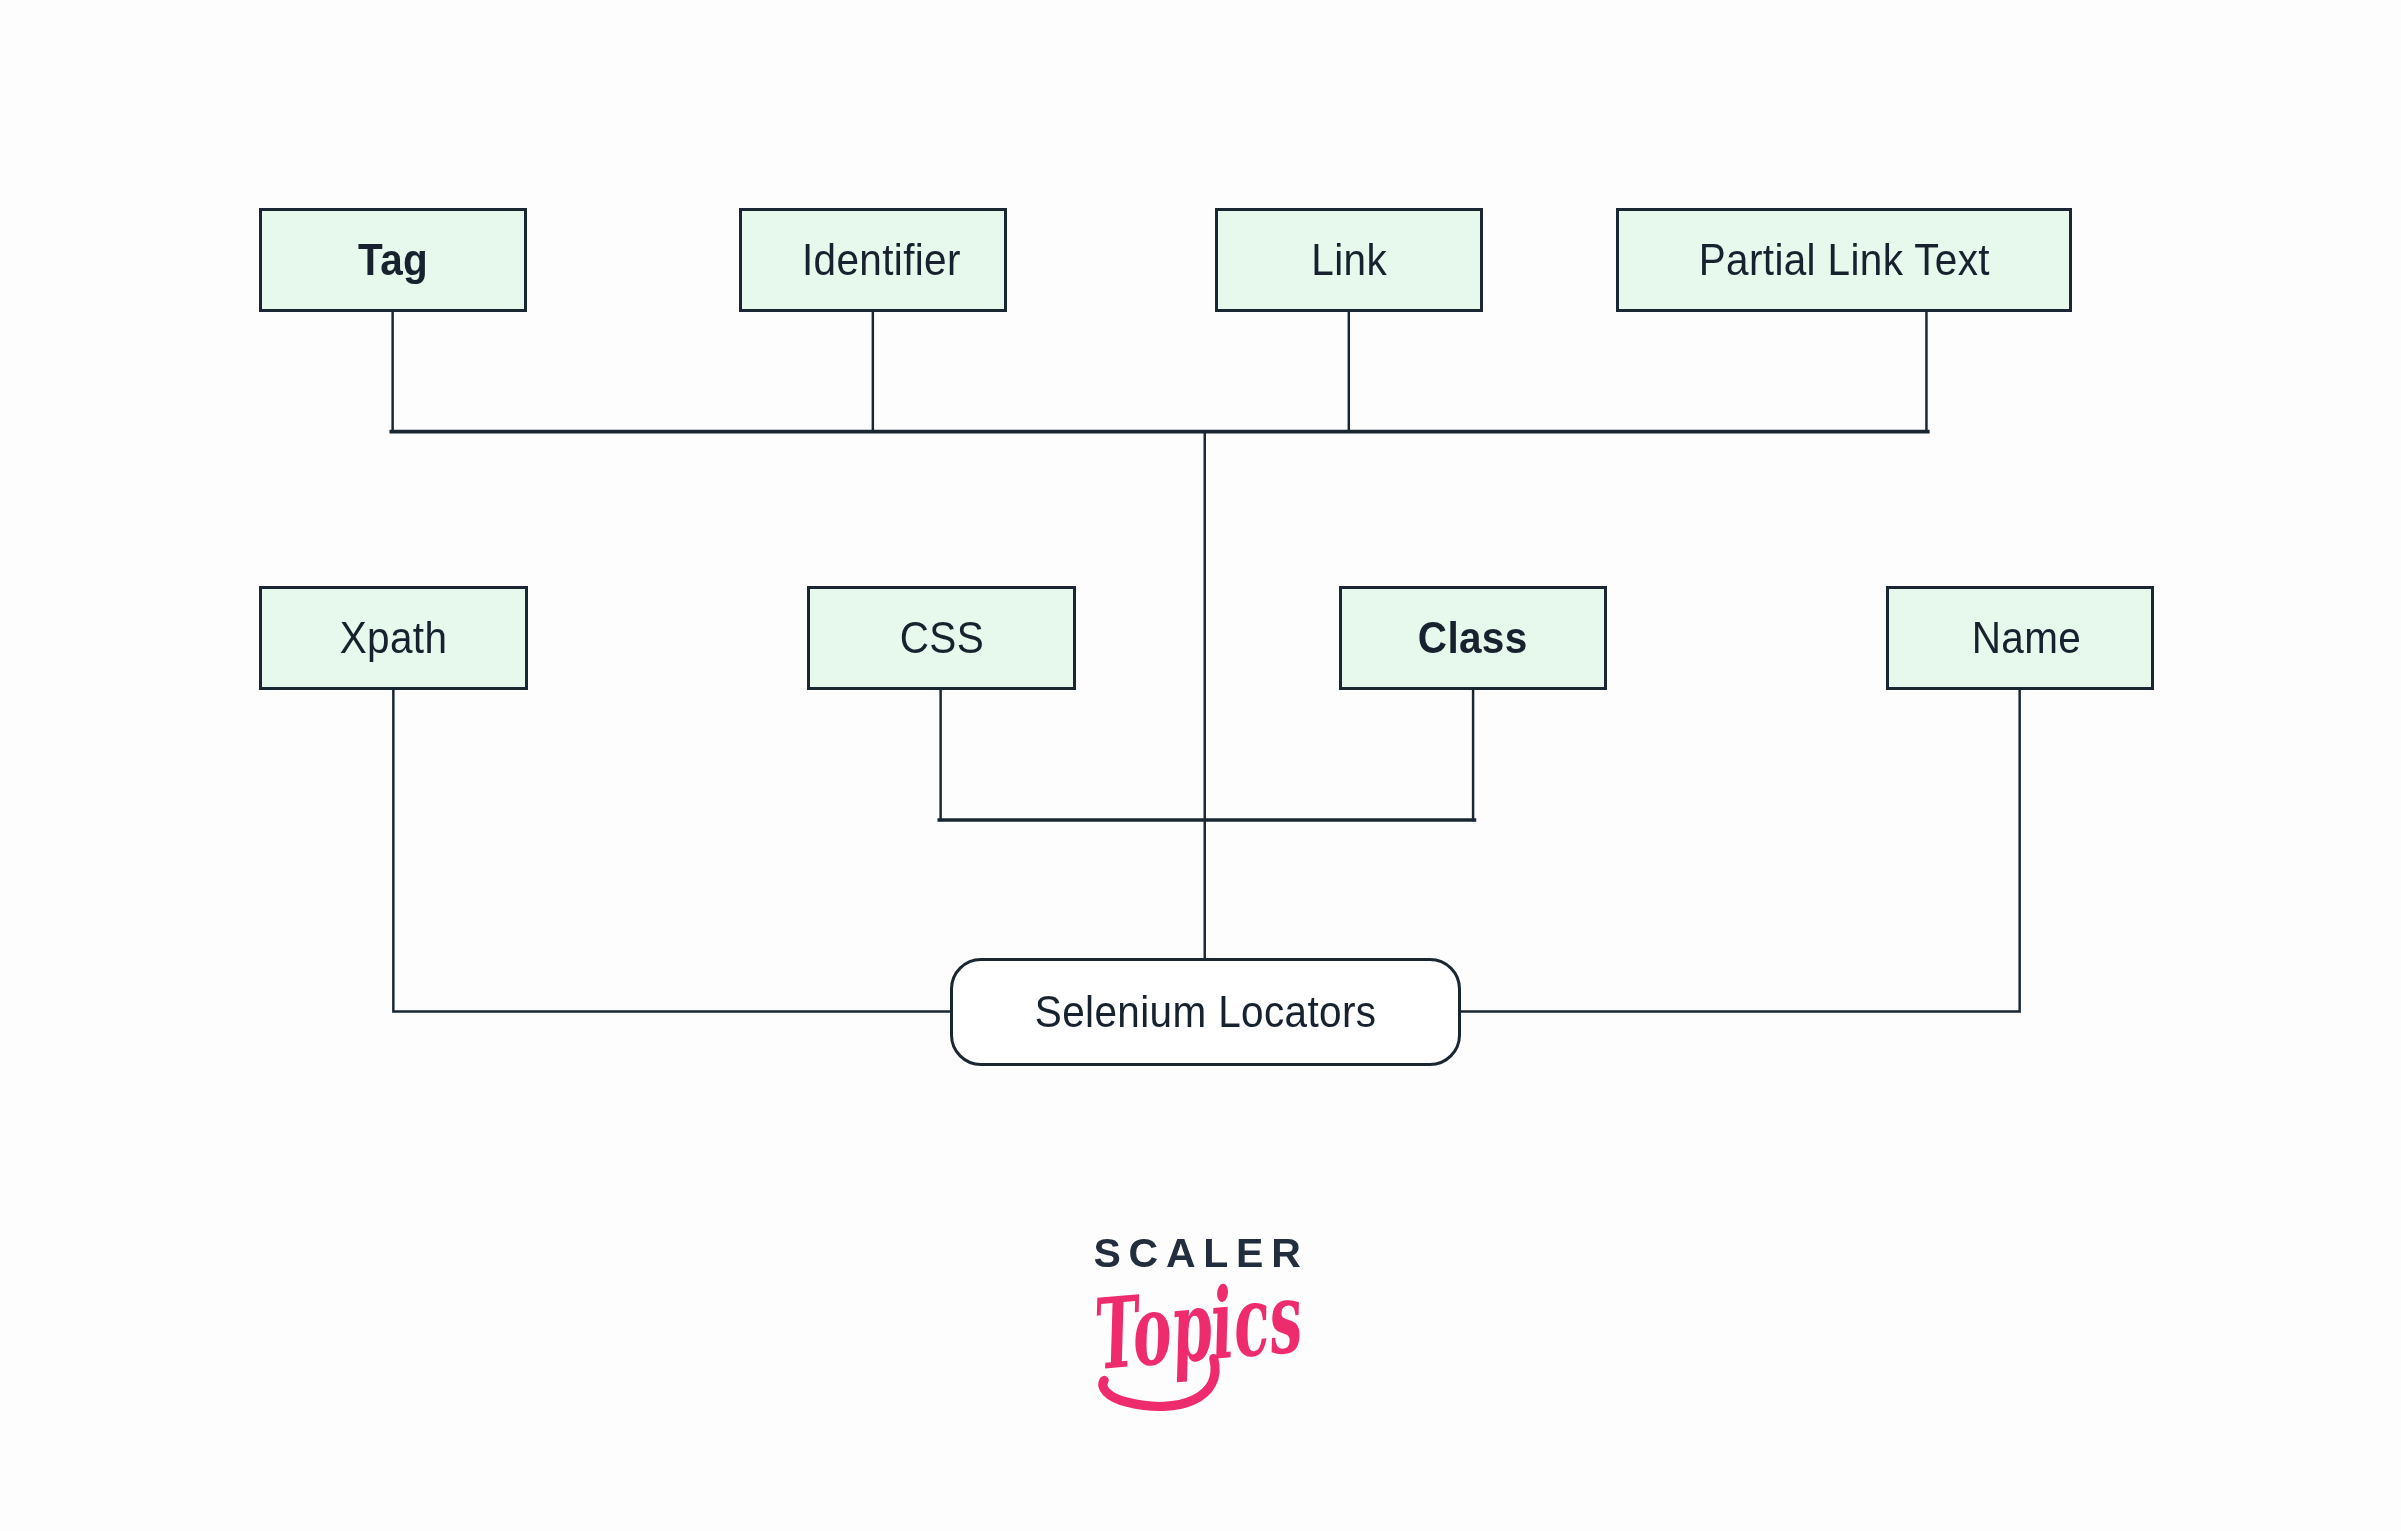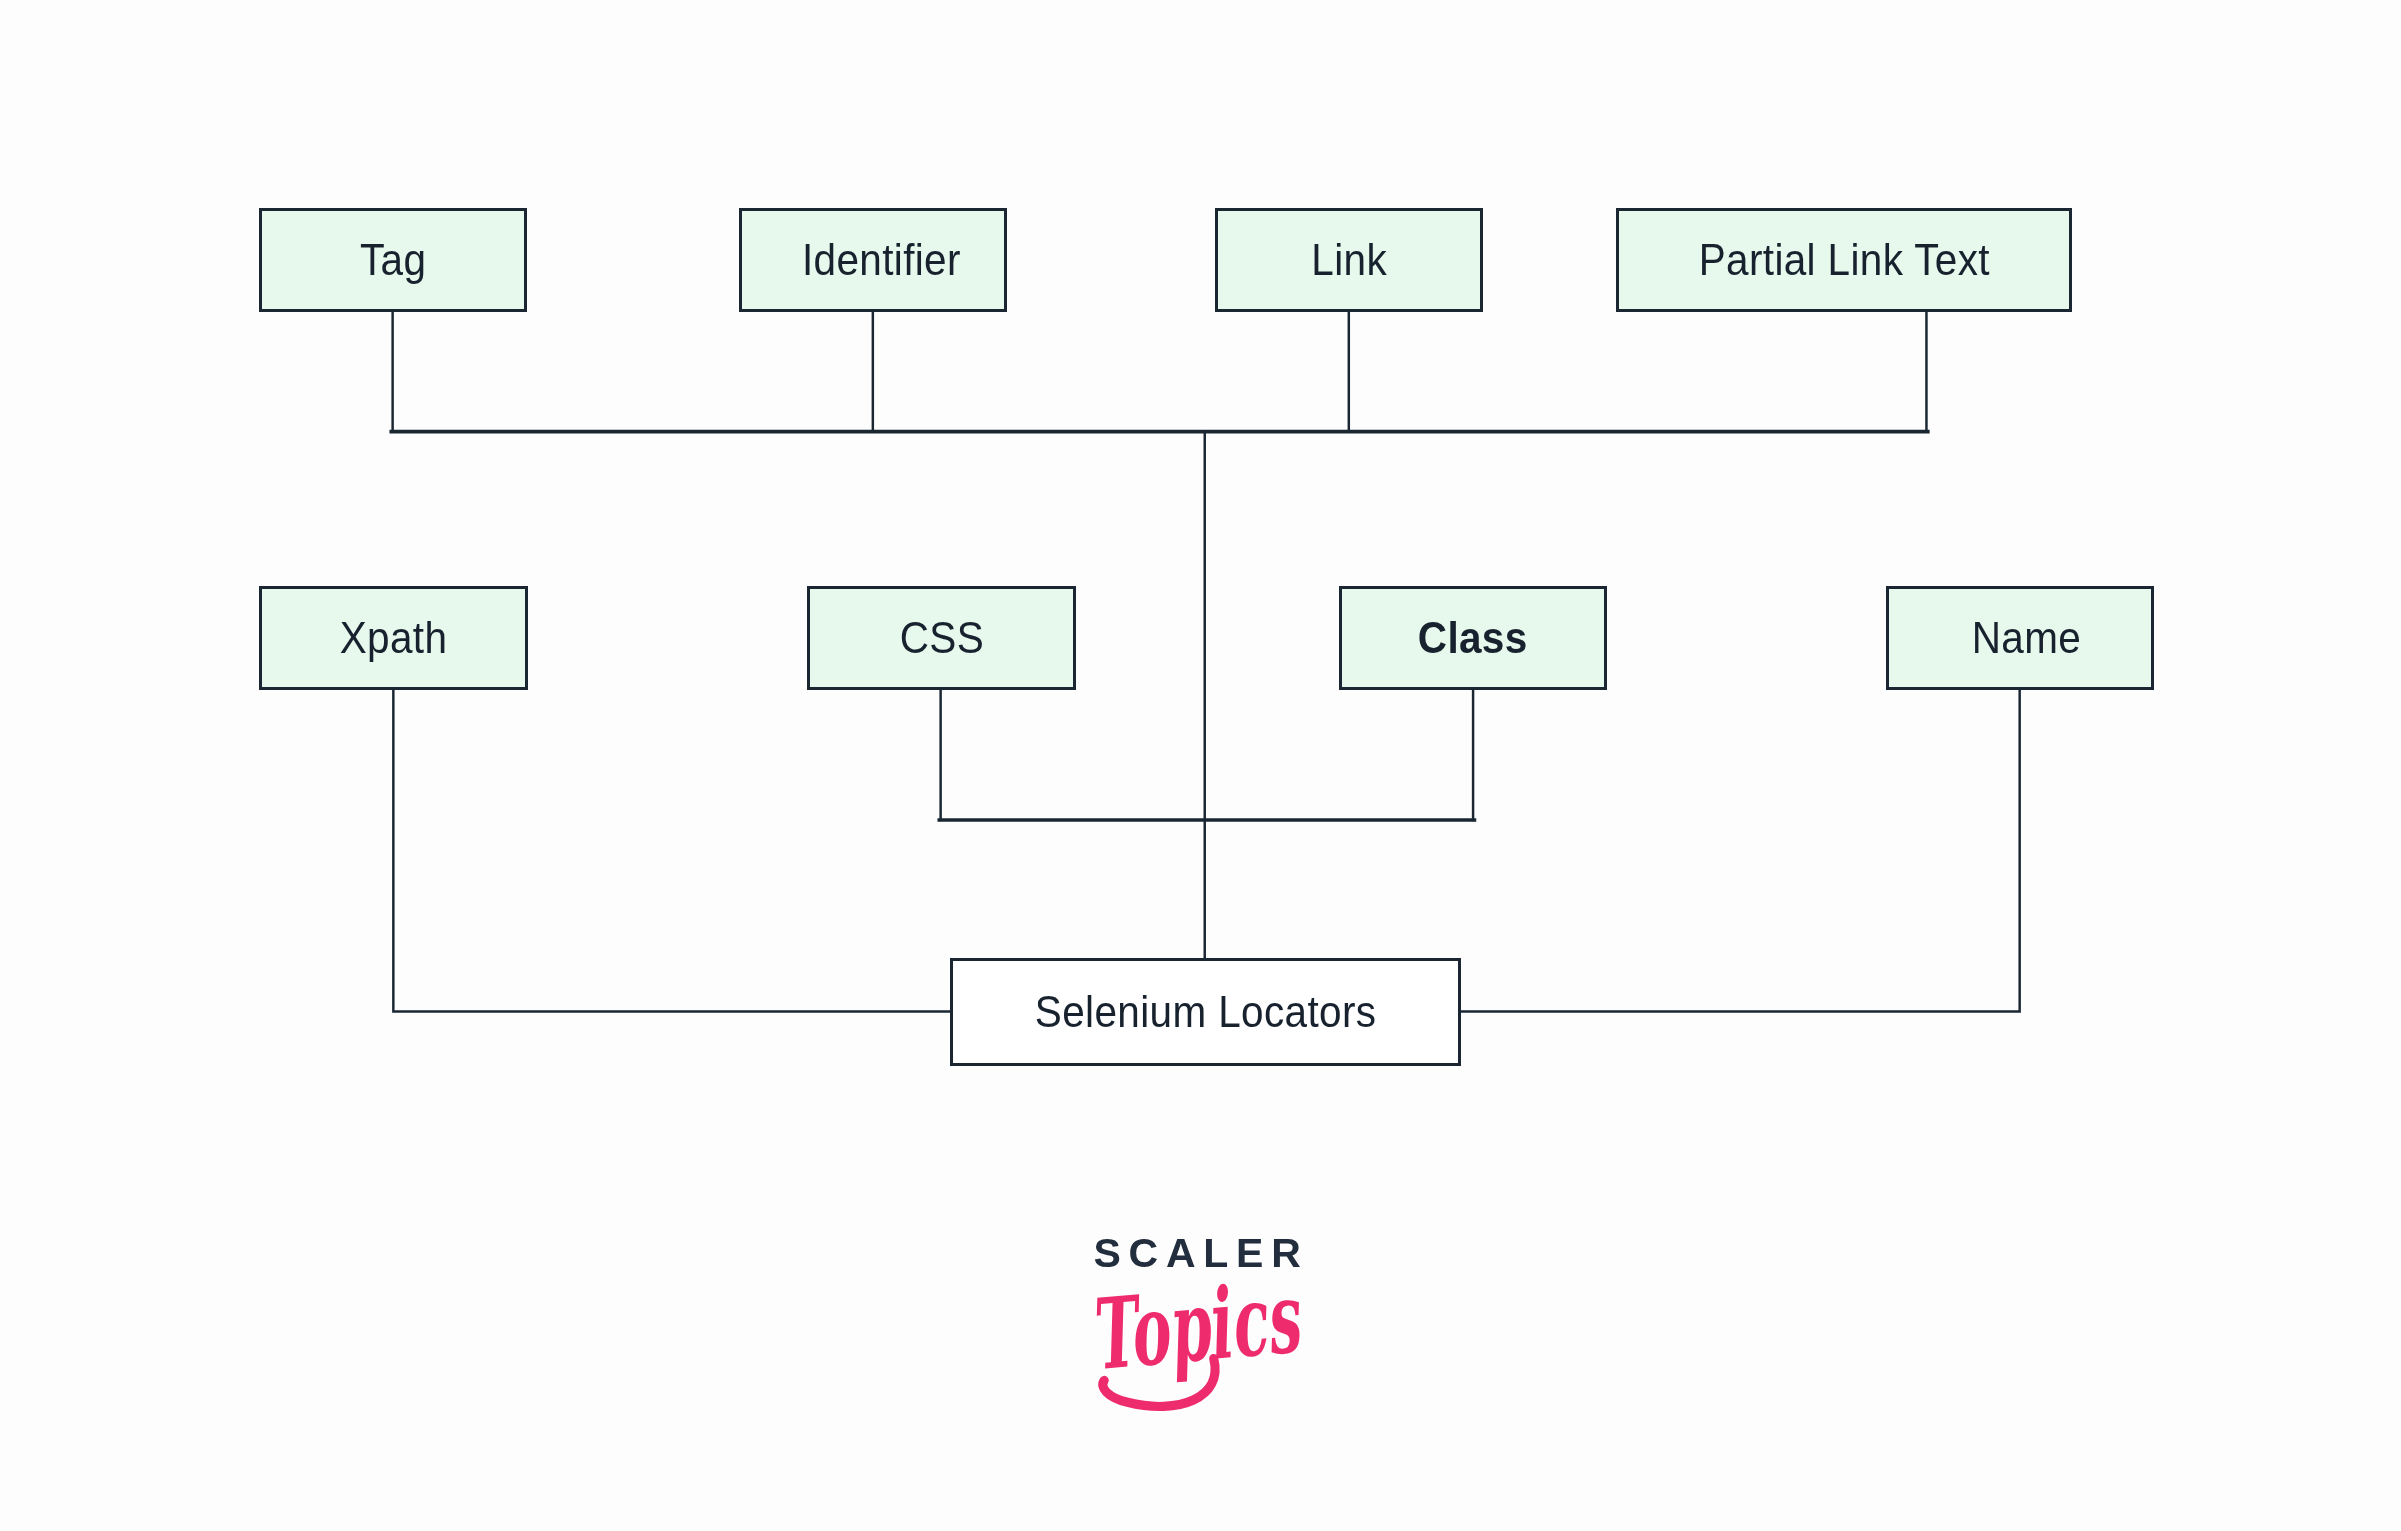--- a/index.html
+++ b/index.html
@@ -100,21 +100,21 @@
     <path class="thin" d="M1332 975 V1161"></path>
     <path class="thin" d="M2086 975 V1161"></path>
 
     <path class="thick" d="M1330 1161 H2088"></path>
 
     <path class="thin" d="M557 975 V1432 H1347"></path>
 
     <path class="thin" d="M2860 975 V1432 H2066"></path>
   </svg>
 
-  <div class="node" style="left:259px;top:208px;width:268px;height:104px;">
+  <div class="node" style="left:259px;top:208px;width:268px;height:104px;font-weight:bold;">
     <span class="label">Tag</span>
   </div>
   <div class="node" style="left:739px;top:208px;width:268px;height:104px;padding-left:16px;">
     <span class="label">Identifier</span>
   </div>
   <div class="node" style="left:1215px;top:208px;width:268px;height:104px;">
     <span class="label">Link</span>
   </div>
   <div class="node" style="left:1616px;top:208px;width:456px;height:104px;">
     <span class="label">Partial Link Text</span>
@@ -126,21 +126,21 @@
   <div class="node" style="left:807px;top:586px;width:269px;height:104px;">
     <span class="label">CSS</span>
   </div>
   <div class="node" style="left:1339px;top:586px;width:268px;height:104px;font-weight:bold;">
     <span class="label">Class</span>
   </div>
   <div class="node" style="left:1886px;top:586px;width:268px;height:104px;padding-left:13px;">
     <span class="label">Name</span>
   </div>
 
-  <div class="node root" style="left:950px;top:958px;width:511px;height:108px;">
+  <div class="node root" style="left:950px;top:958px;width:511px;height:108px;border-radius:31px;">
     <span class="label">Selenium Locators</span>
   </div>
 
   <svg class="logo" width="424" height="212" viewBox="0 0 600 300" xmlns="http://www.w3.org/2000/svg">
     <text class="brand" x="300" y="66" text-anchor="middle">SCALER</text>
     <text class="topics" x="300" y="198" text-anchor="middle" textLength="292" lengthAdjust="spacingAndGlyphs" transform="rotate(-5 300 190)">Topics</text>
     <path class="swash" d="M318 196 C332 252 268 276 196 258 C168 251 156 237 163 227"></path>
   </svg>
 
 </div>

